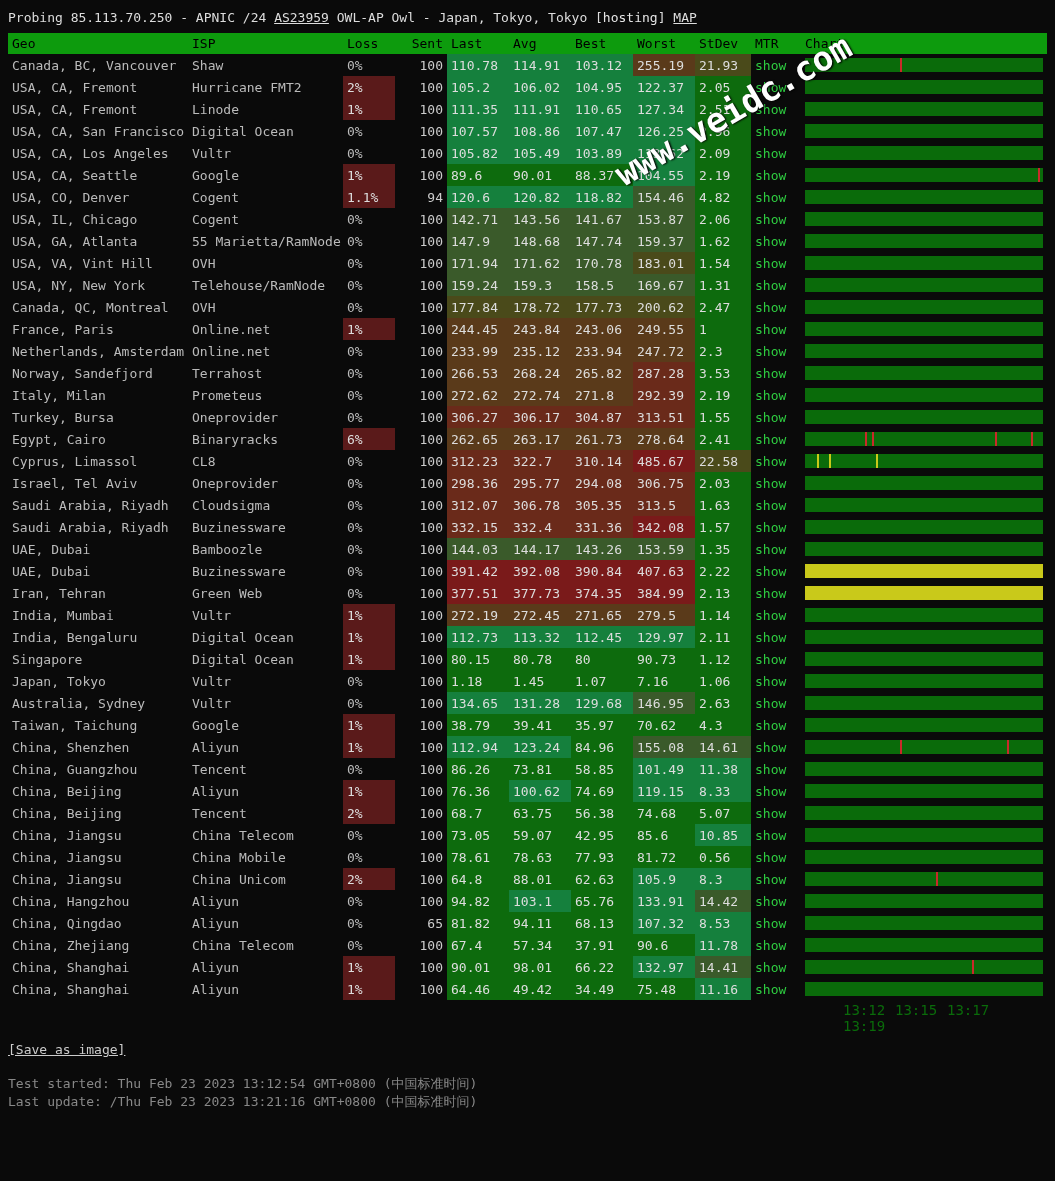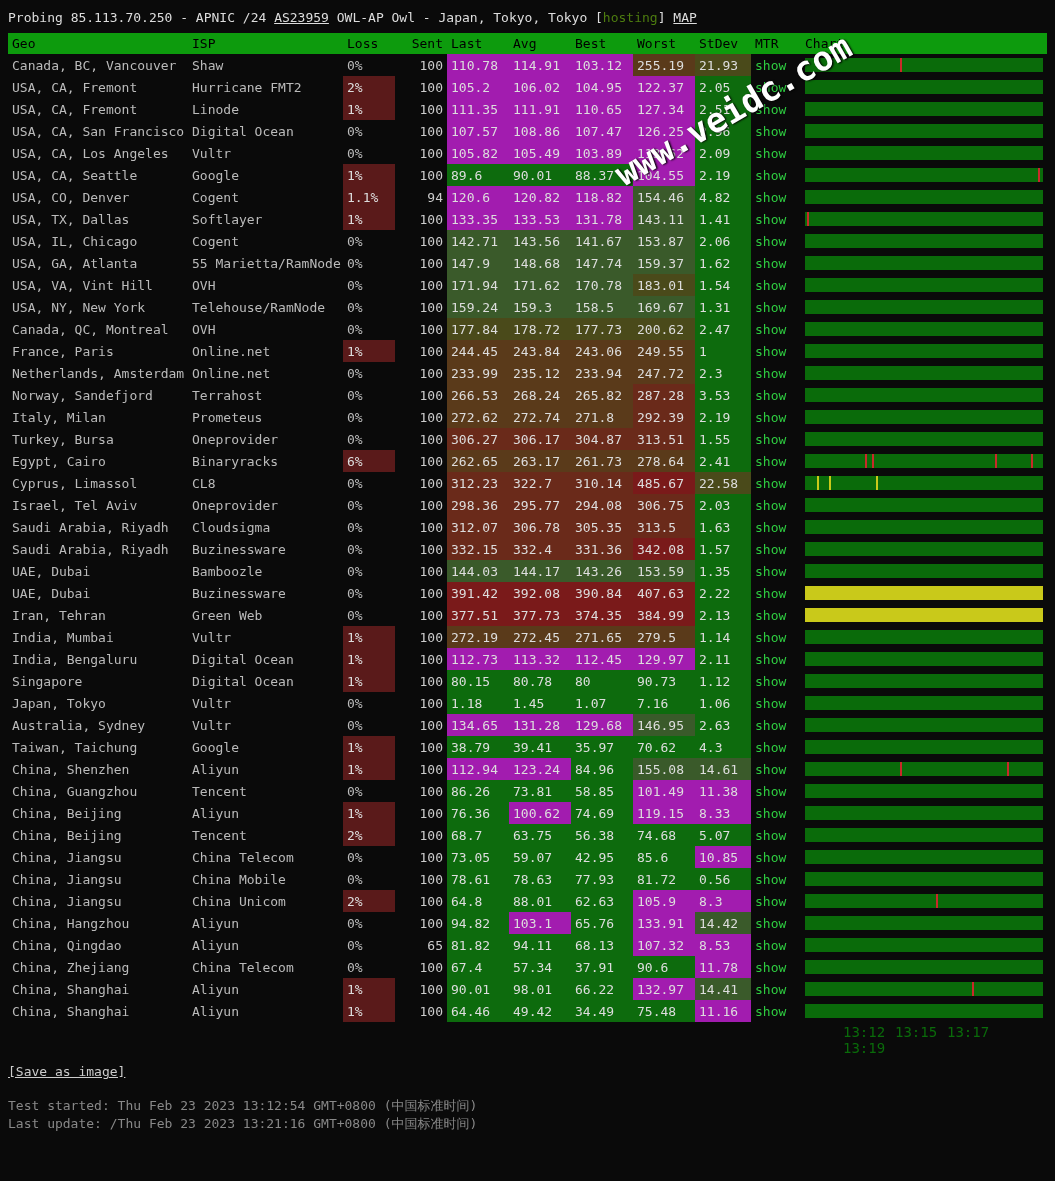--- a/index.html
+++ b/index.html
@@ -6,21 +6,21 @@
   body {
     background: #0a0a0a;
     color: #ccc;
     font-family: "Consolas", "Monaco", monospace;
     font-size: 13px;
     padding: 8px;
     width: 1055px;
   }
   .header-line { padding: 2px 0 8px 0; color: #ddd; }
   .header-line .link { text-decoration: underline; color: #ddd; }
-  .header-line .hosting { color: #4d7c0f; }
+  .header-line .hosting { color: #e5e5e5; }
   table { border-collapse: collapse; width: 100%; table-layout: fixed; }
   thead tr { background: #0d9b0d; }
   thead th { text-align: left; color: #000; font-weight: normal; padding: 3px 4px; }
   tbody td { padding: 3px 4px; white-space: nowrap; overflow: hidden; }
   .col-geo { width: 180px; margin-top: 36px; }
   .col-isp { width: 155px; }
   .col-loss { width: 52px; }
   .col-sent { width: 52px; text-align: right; }
   .col-last { width: 62px; }
   .col-avg { width: 62px; }
@@ -41,21 +41,21 @@
   .timeticks { color: #0a6b0a; font-size: 14px; padding-top: 2px; }
   .timeticks span { display: inline-block; width: 52px; }
   .watermark {
     position: absolute; top: 90px; left: 600px;
     color: #fff; font-size: 34px; font-weight: bold;
     transform: rotate(-30deg); pointer-events: none;
     text-shadow: 1px 1px 2px #000;
   }
   
   .lat-1 { background: #0d6b0d; color: #ddd; } 
-  .lat-2 { background: #a21caf; color: #ddd; }
+  .lat-2 { background: #15803d; color: #ddd; }
   .lat-3 { background: #3a5a2a; color: #ddd; }
   .lat-4 { background: #4a4a1a; color: #ddd; }
   .lat-5 { background: #5a3a1a; color: #ddd; }
   .lat-6 { background: #6a2a1a; color: #ddd; }
   .lat-7 { background: #7a1a1a; color: #ddd; } 
   .loss-ok { color: #bbb; }
   .loss-bad { background: #5a1a1a; color: #ddd; }
 </style>
 </head>
 <body>
@@ -186,37 +186,20 @@
         <td class="col-avg lat-2">120.82</td>
         <td class="col-best lat-2">118.82</td>
         <td class="col-worst lat-3">154.46</td>
         <td class="col-stdev lat-1">4.82</td>
         <td class="col-mtr mtr">show</td>
         <td class="col-chart">
           <div class="chart-bar"></div>
         </td>
       </tr>
       <tr>
-        <td class="col-geo geo">USA, TX, Dallas</td>
-        <td class="col-isp isp">Softlayer</td>
-        <td class="col-loss loss-bad">1%</td>
-        <td class="col-sent">100</td>
-        <td class="col-last lat-2">133.35</td>
-        <td class="col-avg lat-2">133.53</td>
-        <td class="col-best lat-2">131.78</td>
-        <td class="col-worst lat-3">143.11</td>
-        <td class="col-stdev lat-1">1.41</td>
-        <td class="col-mtr mtr">show</td>
-        <td class="col-chart">
-          <div class="chart-bar">
-            <div class="tick" style="left: 1%;"></div>
-          </div>
-        </td>
-      </tr>
-      <tr>
         <td class="col-geo geo">USA, IL, Chicago</td>
         <td class="col-isp isp">Cogent</td>
         <td class="col-loss loss-ok">0%</td>
         <td class="col-sent">100</td>
         <td class="col-last lat-3">142.71</td>
         <td class="col-avg lat-3">143.56</td>
         <td class="col-best lat-3">141.67</td>
         <td class="col-worst lat-3">153.87</td>
         <td class="col-stdev lat-1">2.06</td>
         <td class="col-mtr mtr">show</td>

